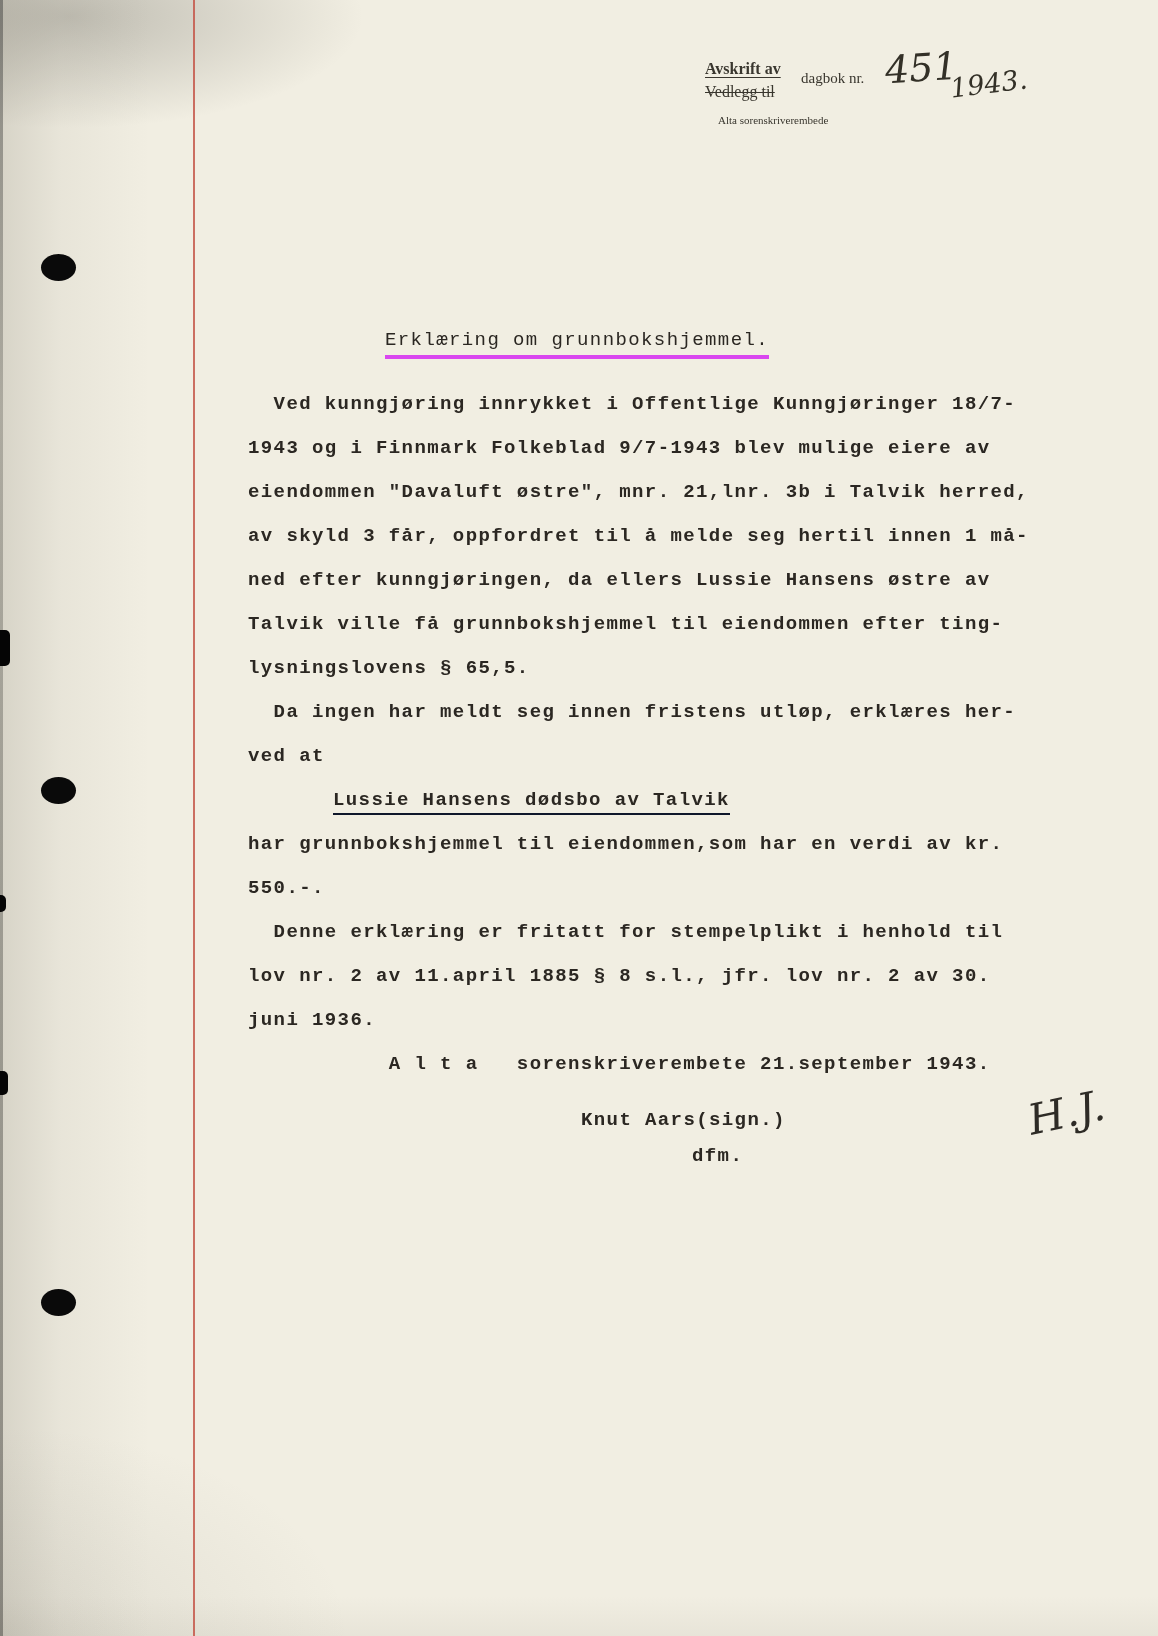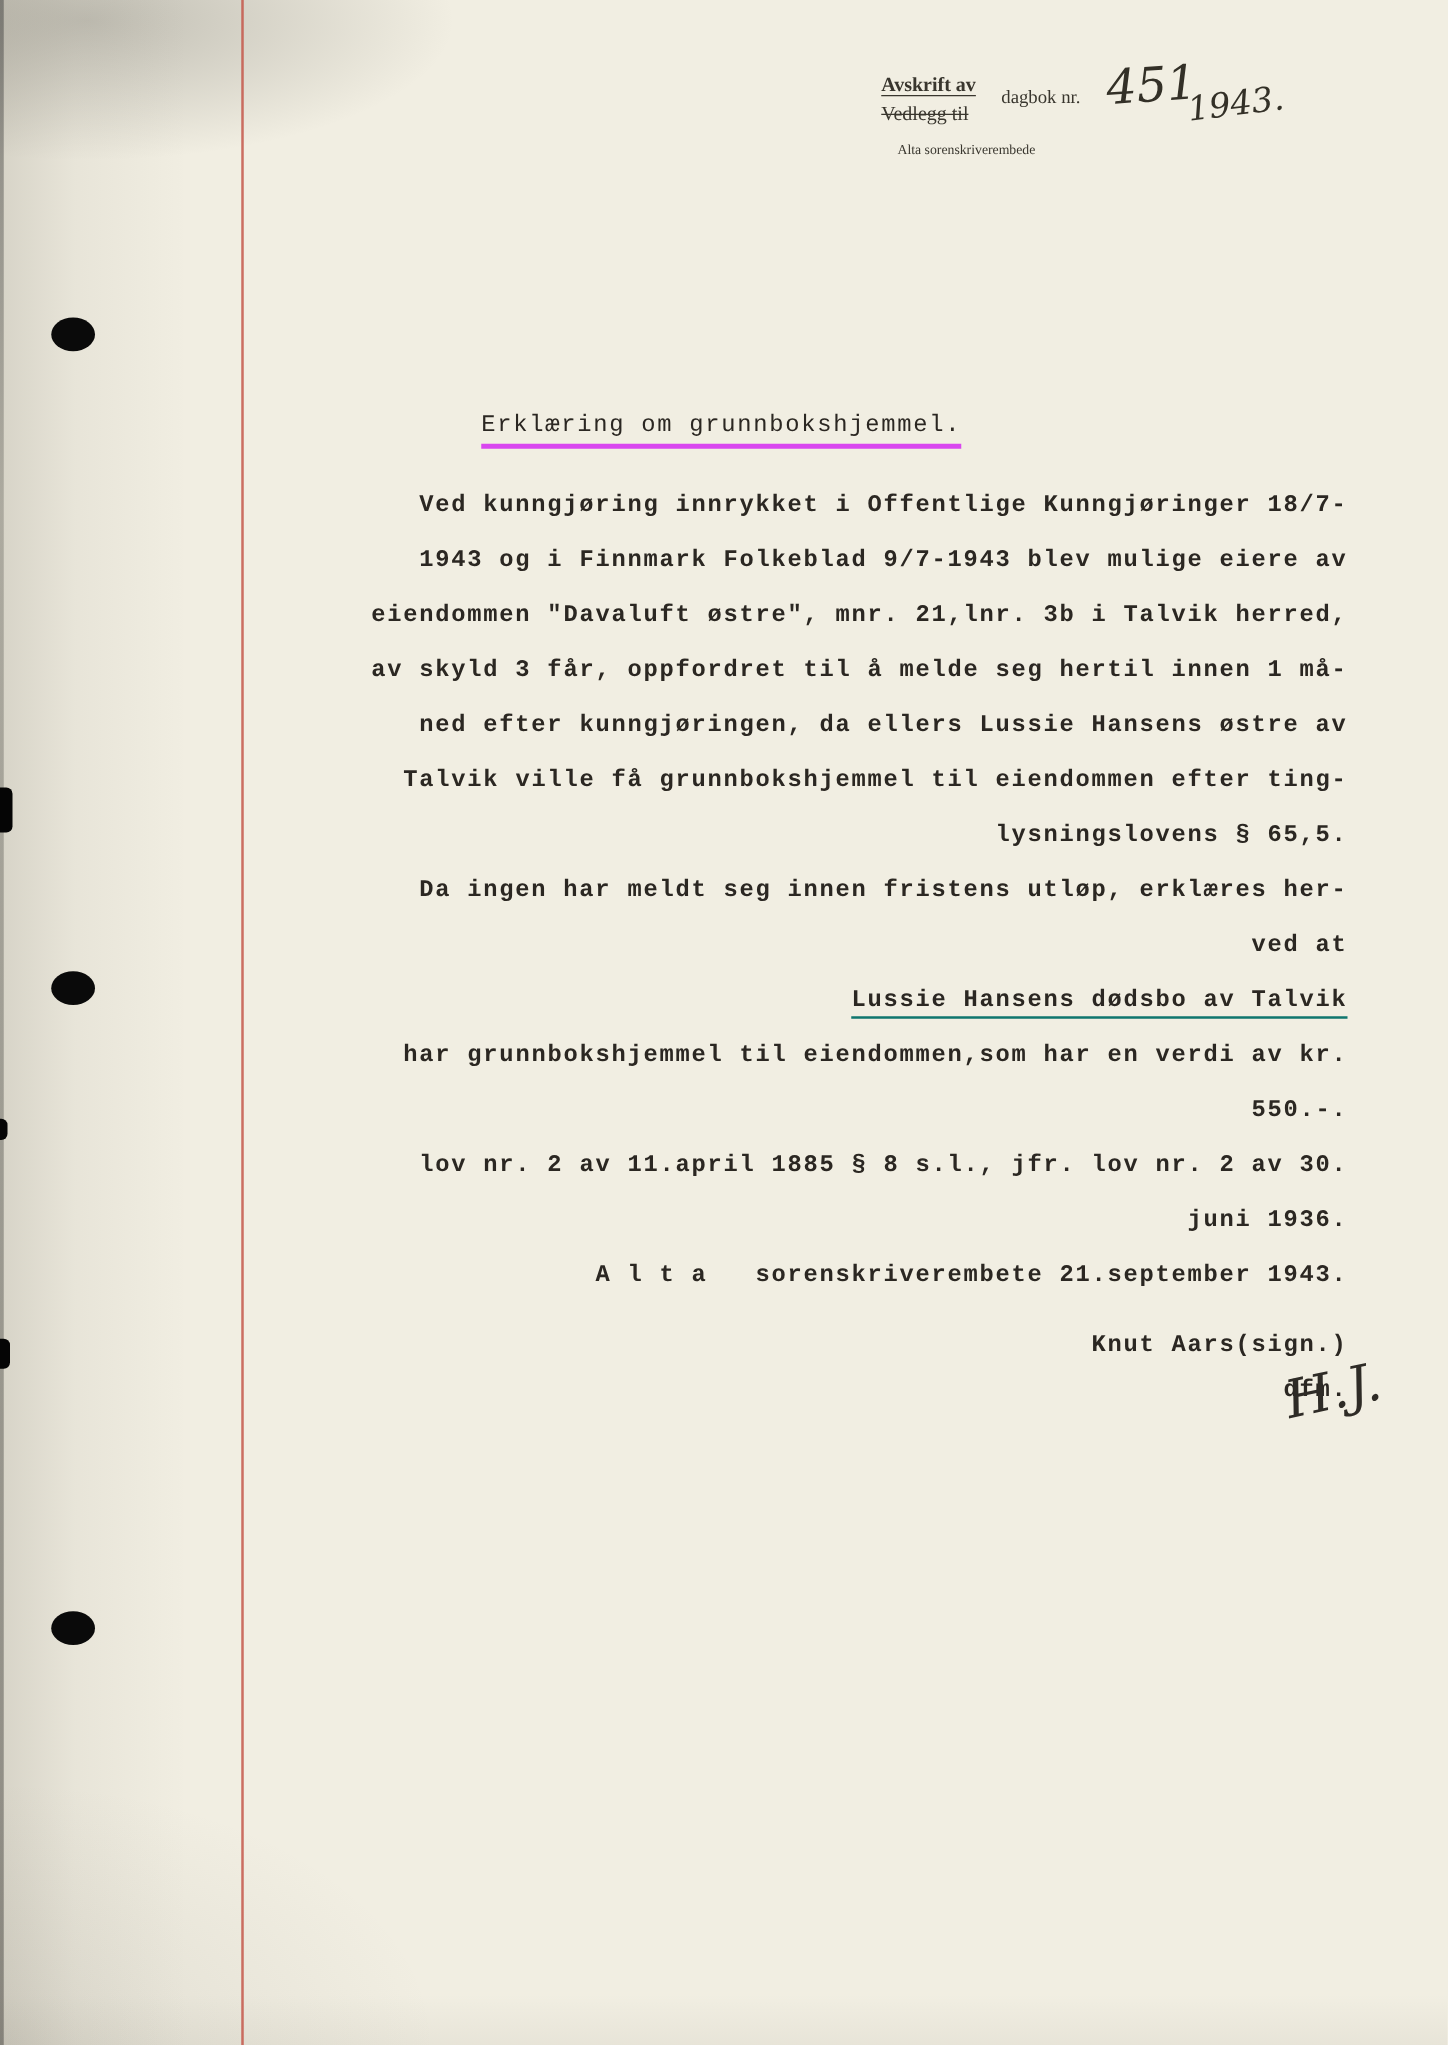--- a/index.html
+++ b/index.html
@@ -4,21 +4,20 @@
 <style>
   * { margin:0; padding:0; box-sizing:border-box; }
   html, body { width:1158px; height:1636px; }
   body { font-family:"Liberation Mono", monospace; background:#f1eee2; }
 
   .page {
     position:relative;
     width:1158px; height:1636px;
     background:#f1eee2;
     overflow:hidden;
-    text-align:right;
   }
   
   .page::before {
     content:"";
     position:absolute; inset:0;
     background:
       linear-gradient(90deg, rgba(110,105,92,0.20) 0px, rgba(110,105,92,0.07) 60px, rgba(0,0,0,0) 150px),
       radial-gradient(ellipse 420px 160px at 6% 1%, rgba(80,78,70,0.30), rgba(0,0,0,0) 70%),
       radial-gradient(ellipse 500px 300px at 0% 100%, rgba(100,96,85,0.12), rgba(0,0,0,0) 70%),
       linear-gradient(0deg, rgba(120,115,100,0.08), rgba(0,0,0,0) 40px);
@@ -76,21 +75,21 @@
     border-bottom:4px solid #d946ef; padding-bottom:4px;
     white-space:pre;
   }
   .body-block {
     position:absolute; left:248px; top:382px; width:830px;
     font-size:19px; font-weight:bold; letter-spacing:1.4px;
     color:#2b2722;
   }
   .ln { height:44px; line-height:44px; white-space:pre; }
   .ln-indent { padding-left:85px; }
-  .ln-indent .u { border-bottom:2px solid #0f766e; padding-bottom:2px; }
+  .ln-indent .u { border-bottom:2px solid #0f172a; padding-bottom:2px; }
   .sig-name { margin-top:16px; padding-left:333px; height:36px; line-height:36px; }
   .sig-role { padding-left:444px; height:36px; line-height:36px; }
 </style>
 </head>
 <body>
 
 <div class="page">
 
   <div class="edge-strip"></div>
   <div class="blob blob-1"></div>
@@ -118,20 +117,21 @@
     <div class="ln">eiendommen "Davaluft østre", mnr. 21,lnr. 3b i Talvik herred,</div>
     <div class="ln">av skyld 3 får, oppfordret til å melde seg hertil innen 1 må-</div>
     <div class="ln">ned efter kunngjøringen, da ellers Lussie Hansens østre av</div>
     <div class="ln">Talvik ville få grunnbokshjemmel til eiendommen efter ting-</div>
     <div class="ln">lysningslovens § 65,5.</div>
     <div class="ln">  Da ingen har meldt seg innen fristens utløp, erklæres her-</div>
     <div class="ln">ved at</div>
     <div class="ln ln-indent"><span class="u">Lussie Hansens dødsbo av Talvik</span></div>
     <div class="ln">har grunnbokshjemmel til eiendommen,som har en verdi av kr.</div>
     <div class="ln">550.-.</div>
+    <div class="ln">  Denne erklæring er fritatt for stempelplikt i henhold til</div>
     <div class="ln">lov nr. 2 av 11.april 1885 § 8 s.l., jfr. lov nr. 2 av 30.</div>
     <div class="ln">juni 1936.</div>
     <div class="ln">           A l t a   sorenskriverembete 21.september 1943.</div>
     <div class="ln sig-name">Knut Aars(sign.)</div>
     <div class="ln sig-role">dfm.</div>
   </div>
 
   <div class="h-initials">H.J.</div>
 
 </div>

